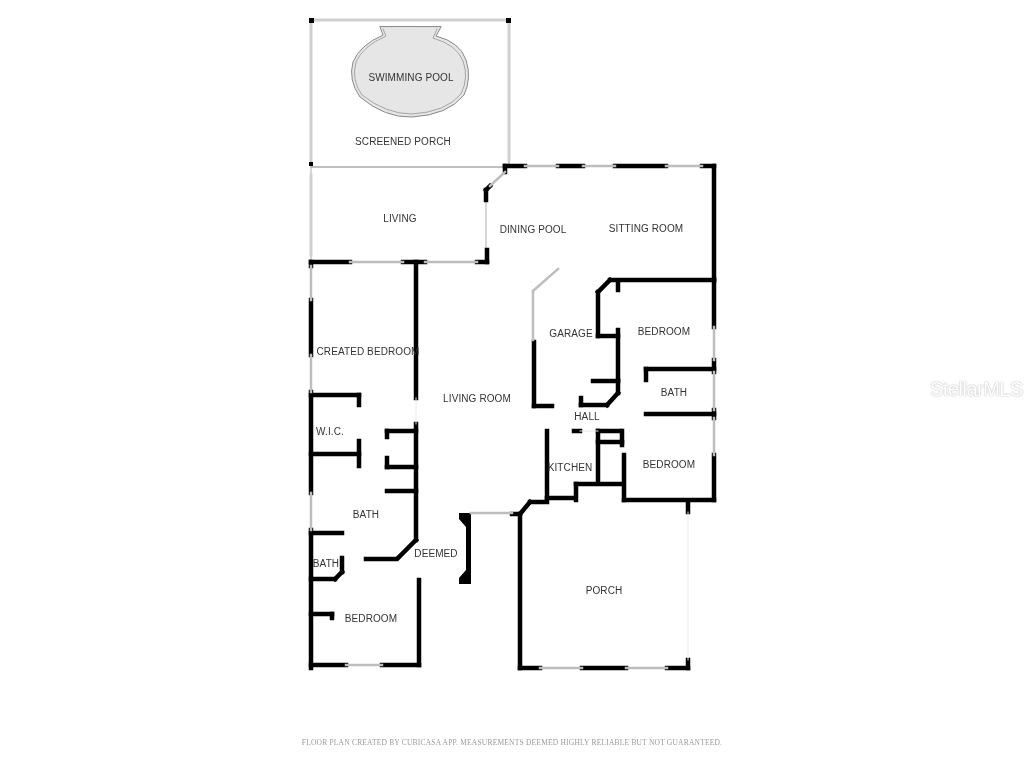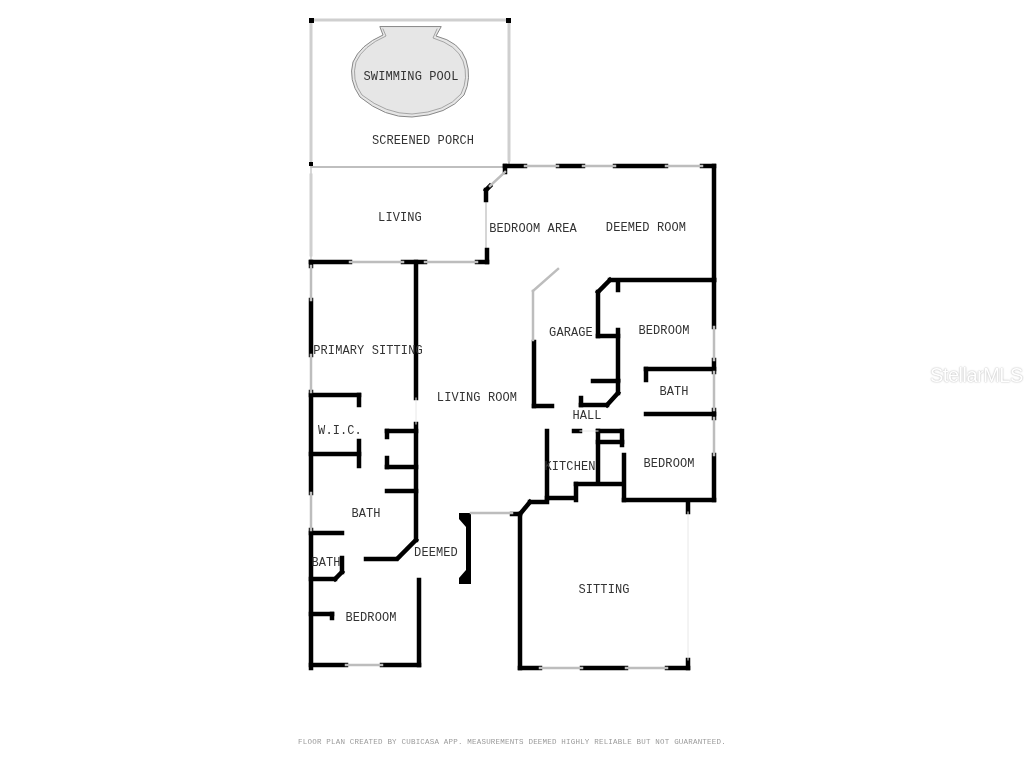--- a/index.html
+++ b/index.html
@@ -1,20 +1,20 @@
 <!DOCTYPE html>
 <html><head>
 <meta charset="utf-8">
 <style>
   html, body { margin:0; padding:0; background:#ffffff; }
   body { width:1024px; height:768px; position:relative; overflow:hidden; font-family:"DejaVu Sans", sans-serif; }
   #plan { position:absolute; left:0; top:0; }
-  .room-label { position:absolute; font-family:Liberation Mono, monospace; font-size:12px; color:#333; letter-spacing:0.1px; transform:translate(-50%,-50%); white-space:nowrap; }
-  .watermark { position:absolute; left:930px; top:364px; font-family:"Liberation Sans", sans-serif; font-size:20px; color:#ffffff; text-shadow:0 0 2px #bbb, 0 0 1px #ccc; letter-spacing:-0.5px; }
-  .footer { position:absolute; left:512px; top:742px; transform:translate(-50%,-50%); font-family:Liberation Mono, monospace; font-size:7.5px; color:#9a9a9a; white-space:nowrap; letter-spacing:0.2px; }
+  .room-label { position:absolute; font-family:Liberation Sans, sans-serif; font-size:10px; color:#333; letter-spacing:0.1px; transform:translate(-50%,-50%); white-space:nowrap; }
+  .watermark { position:absolute; left:930px; top:378px; font-family:"Liberation Sans", sans-serif; font-size:20px; color:#ffffff; text-shadow:0 0 2px #bbb, 0 0 1px #ccc; letter-spacing:-0.5px; }
+  .footer { position:absolute; left:512px; top:742px; transform:translate(-50%,-50%); font-family:Liberation Serif, serif; font-size:7.5px; color:#9a9a9a; white-space:nowrap; letter-spacing:0.2px; }
 </style>
 </head>
 <body>
 
 <svg id="plan" width="1024" height="768" viewBox="0 0 1024 768" xmlns="http://www.w3.org/2000/svg">
   <g fill="none" stroke-linecap="square">
 
     <g stroke="#9a9a9a" stroke-width="1.2">
       <rect x="311" y="20" width="198" height="147"></rect>
     </g>
@@ -165,34 +165,34 @@
     <g stroke="#e8e8e8" stroke-width="1">
       <line x1="688" y1="512" x2="688" y2="660"></line>
       <line x1="580" y1="431" x2="598" y2="431"></line>
       <line x1="416" y1="398" x2="416" y2="424"></line>
     </g>
   </g>
 </svg>
 
 <div>
   <span class="room-label" style="left:411px;top:77px">SWIMMING POOL</span>
-  <span class="room-label" style="left:423px;top:141px">SCREENED PORCH</span>
+  <span class="room-label" style="left:403px;top:141px">SCREENED PORCH</span>
   <span class="room-label" style="left:400px;top:218px">LIVING</span>
-  <span class="room-label" style="left:533px;top:229px">BEDROOM AREA</span>
-  <span class="room-label" style="left:646px;top:228px">DEEMED ROOM</span>
-  <span class="room-label" style="left:368px;top:351px">PRIMARY SITTING</span>
+  <span class="room-label" style="left:533px;top:229px">DINING POOL</span>
+  <span class="room-label" style="left:646px;top:228px">SITTING ROOM</span>
+  <span class="room-label" style="left:368px;top:351px">CREATED BEDROOM</span>
   <span class="room-label" style="left:477px;top:398px">LIVING ROOM</span>
   <span class="room-label" style="left:571px;top:333px">GARAGE</span>
   <span class="room-label" style="left:664px;top:331px">BEDROOM</span>
   <span class="room-label" style="left:674px;top:392px">BATH</span>
   <span class="room-label" style="left:587px;top:416px">HALL</span>
-  <span class="room-label" style="left:340px;top:431px">W.I.C.</span>
+  <span class="room-label" style="left:330px;top:431px">W.I.C.</span>
   <span class="room-label" style="left:570px;top:467px">KITCHEN</span>
   <span class="room-label" style="left:669px;top:464px">BEDROOM</span>
   <span class="room-label" style="left:366px;top:514px">BATH</span>
   <span class="room-label" style="left:436px;top:553px">DEEMED</span>
   <span class="room-label" style="left:326px;top:563px">BATH</span>
   <span class="room-label" style="left:371px;top:618px">BEDROOM</span>
-  <span class="room-label" style="left:604px;top:590px">SITTING</span>
+  <span class="room-label" style="left:604px;top:590px">PORCH</span>
 </div>
 
 <div class="watermark">StellarMLS</div>
 <div class="footer">FLOOR PLAN CREATED BY CUBICASA APP. MEASUREMENTS DEEMED HIGHLY RELIABLE BUT NOT GUARANTEED.</div>
 
 </body></html>

